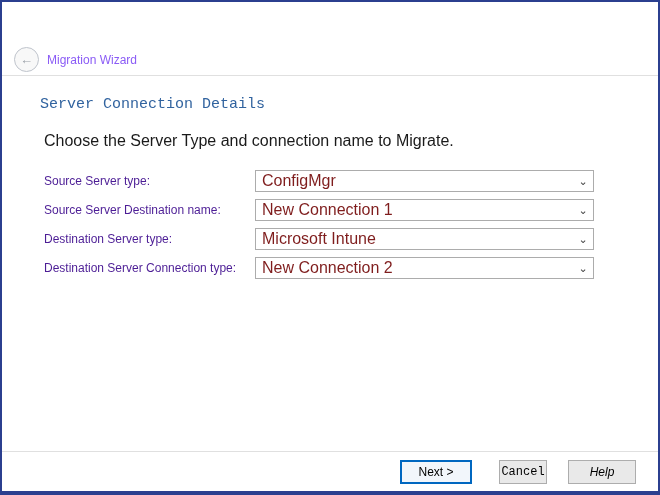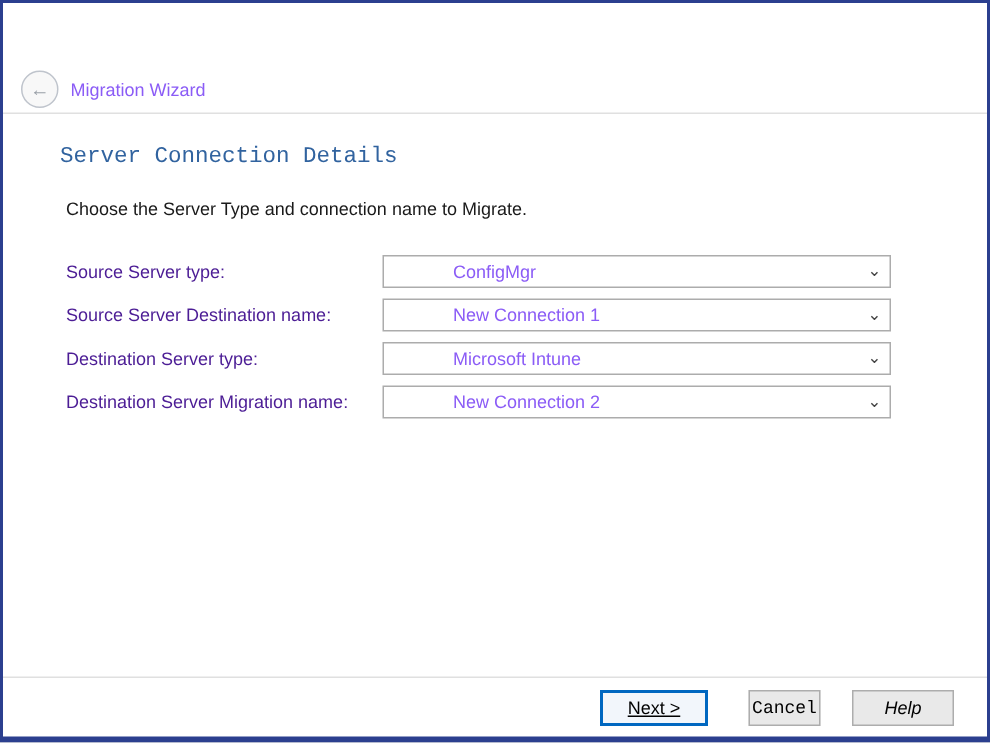--- a/index.html
+++ b/index.html
@@ -41,41 +41,41 @@
   .header-title{
     position:absolute;left:45px;top:51px;
     font-size:12px;color:#8b5cf6;
   }
   .page-title{
     position:absolute;left:38px;top:94px;
     font-size:15px;color:#31639f;font-family:Liberation Mono, monospace;
   }
   .page-subtitle{
     position:absolute;left:42px;top:130px;
-    font-size:12px;color:#1a1a1a;text-align:center;
+    font-size:16px;color:#1a1a1a;text-align:center;
   }
   .form-row{position:absolute;left:42px;height:22px;}
   .form-row .row-label{
     position:absolute;left:0;top:4px;
     font-size:12px;color:#4c1d95;white-space:nowrap;
   }
   .combo{
     position:absolute;left:211px;top:0;
     width:339px;height:22px;
     box-sizing:border-box;
     background:#ffffff;
     border:1px solid #acacac;
     display:flex;align-items:center;
     cursor:default;
   }
   .combo-value{
     flex:1;
     padding-left:6px;
-    font-size:12px;color:#8b5cf6;
-    white-space:nowrap;overflow:hidden;margin-left:40px;
+    font-size:16px;color:#7f1d1d;
+    white-space:nowrap;overflow:hidden;
   }
   .combo-chevron{
     width:20px;text-align:center;
     font-size:11px;color:#444;line-height:20px;
   }
   .footer-sep{
     position:absolute;left:0;right:0;top:449px;
     border-top:1px solid #e0e0e0;
   }
   .btn{
@@ -85,21 +85,20 @@
     background:#e9e9e9;
     border:1px solid #adadad;
     font-family:"Liberation Sans",sans-serif;
     font-size:12px;color:#000;
     display:flex;align-items:center;justify-content:center;
     cursor:pointer;
   }
   .btn.default{
     background:#f2f6fb;
     border:2px solid #0067c0;
-    text-decoration:underline;
   }
   .btn-next{left:398px;width:72px;}
   .btn-cancel{left:497px;width:48px;font-family:Liberation Mono, monospace;}
   .btn-help{left:566px;width:68px;font-style:italic;}
 </style>
 </head>
 <body>
 
 <div class="window">
 
@@ -134,21 +133,21 @@
 
   <div class="form-row" style="top:226px;">
     <span class="row-label">Destination Server type:</span>
     <div class="combo">
       <span class="combo-value">Microsoft Intune</span>
       <span class="combo-chevron">⌄</span>
     </div>
   </div>
 
   <div class="form-row" style="top:255px;">
-    <span class="row-label">Destination Server Migration name:</span>
+    <span class="row-label">Destination Server Connection type:</span>
     <div class="combo">
       <span class="combo-value">New Connection 2</span>
       <span class="combo-chevron">⌄</span>
     </div>
   </div>
 
   <div class="footer-sep"></div>
 
   <button class="btn btn-next default">Next &gt;</button>
   <button class="btn btn-cancel">Cancel</button>

